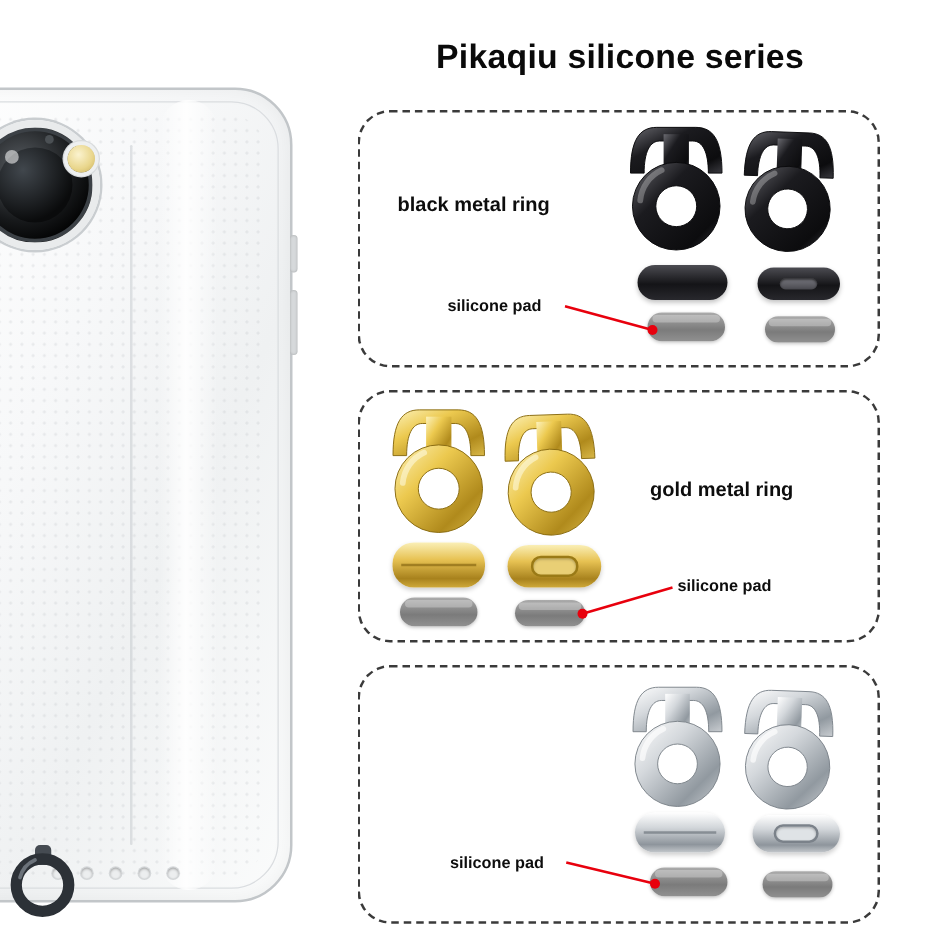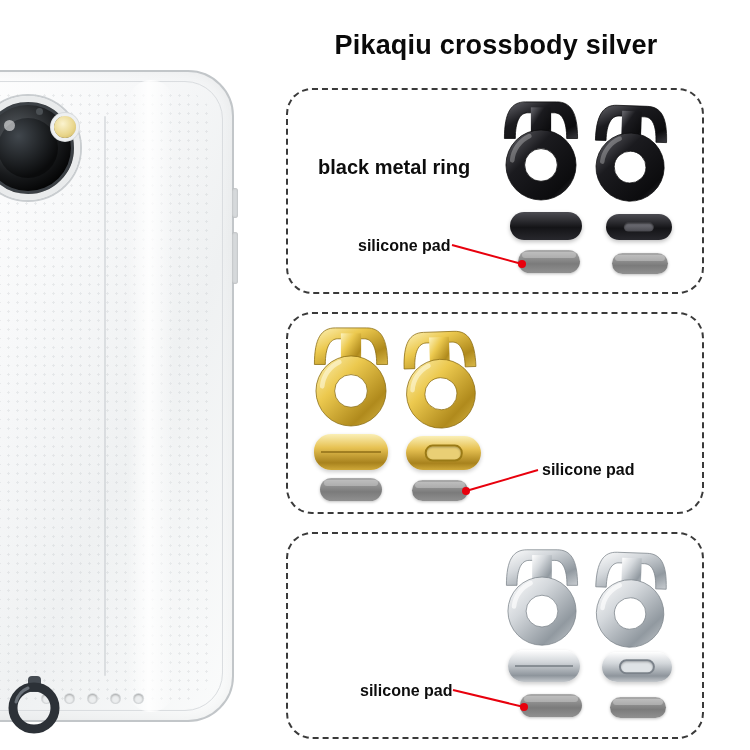--- a/index.html
+++ b/index.html
@@ -5,22 +5,22 @@
   html,body{margin:0;padding:0;background:#ffffff;}
   .stage{position:relative;width:750px;height:750px;overflow:hidden;background:#ffffff;
          font-family:"Liberation Sans","DejaVu Sans",sans-serif;}
 
   
   .title{position:absolute;left:288px;top:30px;width:416px;text-align:center;
          font-size:27px;font-weight:700;color:#0a0a0a;letter-spacing:.2px;}
 
   
   .dashed-box{position:absolute;border:2px dashed #3a3a3a;border-radius:26px;}
-  .metal-label{position:absolute;font-size:20px;font-weight:700;color:#0d0d0d;white-space:nowrap;}
-  .pad-label{position:absolute;font-size:16px;font-weight:700;color:#0d0d0d;white-space:nowrap;}
+  .metal-label{position:absolute;font-size:16px;font-weight:700;color:#0d0d0d;white-space:nowrap;}
+  .pad-label{position:absolute;font-size:13px;font-weight:700;color:#0d0d0d;white-space:nowrap;}
 
   
   .callout{position:absolute;overflow:visible;}
   .callout line{stroke:#e8000d;stroke-width:2;}
   .callout circle{fill:#e8000d;}
 
   
   .ring{position:absolute;overflow:visible;}
 
   
@@ -123,21 +123,21 @@
     <div class="hole" style="left:173px;"></div>
     <div class="hole" style="left:196px;"></div>
   </div>
 
   <svg class="dring" viewBox="0 0 56 62">
     <rect x="22" y="2" width="13" height="16" rx="4" fill="#454b52"></rect>
     <circle cx="28" cy="34" r="21" fill="none" stroke="#2c3137" stroke-width="9"></circle>
     <path d="M10,28 a21,21 0 0 1 12,-14" stroke="#6b727a" stroke-width="3" fill="none" stroke-linecap="round"></path>
   </svg>
 
-  <div class="title">Pikaqiu crossbody silver</div>
+  <div class="title">Pikaqiu silicone series</div>
 
   <div class="dashed-box" style="left:286px;top:88px;width:414px;height:202px;">
     <div class="metal-label" style="left:30px;top:66px;">black metal ring</div>
 
     <svg class="ring" style="left:214px;top:8px;width:78px;height:109px;" viewBox="0 0 100 140">
       <path d="M3,52 C3,18 12,5 30,5 L70,5 C88,5 97,18 97,52 L83,52 C83,30 77,19 67,19 L33,19 C23,19 17,30 17,52 Z" fill="url(#gradBlack)" stroke="#0a0a0c" stroke-width="1"></path>
       <rect x="37" y="12" width="26" height="40" fill="url(#gradBlack)"></rect>
       <path fill-rule="evenodd" d="M5,86 a45,45 0 1 0 90,0 a45,45 0 1 0 -90,0 Z M29,86 a21,21 0 1 0 42,0 a21,21 0 1 0 -42,0 Z" fill="url(#gradBlack)" stroke="#0a0a0c" stroke-width="1"></path>
       <path d="M13,80 a38,38 0 0 1 22,-31" fill="none" stroke="rgba(255,255,255,0.28)" stroke-width="6" stroke-linecap="round"></path>
     </svg>
@@ -168,20 +168,21 @@
       <path fill-rule="evenodd" d="M5,86 a45,45 0 1 0 90,0 a45,45 0 1 0 -90,0 Z M29,86 a21,21 0 1 0 42,0 a21,21 0 1 0 -42,0 Z" fill="url(#gradGold)" stroke="#8a6c12" stroke-width="1"></path>
       <path d="M13,80 a38,38 0 0 1 22,-31" fill="none" stroke="rgba(255,255,240,0.5)" stroke-width="6" stroke-linecap="round"></path>
     </svg>
     <svg class="ring" style="left:114px;top:14px;width:77px;height:107px;transform:rotate(-2deg);" viewBox="0 0 100 140">
       <path d="M3,52 C3,18 12,5 30,5 L70,5 C88,5 97,18 97,52 L83,52 C83,30 77,19 67,19 L33,19 C23,19 17,30 17,52 Z" fill="url(#gradGold)" stroke="#8a6c12" stroke-width="1"></path>
       <rect x="37" y="12" width="26" height="40" fill="url(#gradGold)"></rect>
       <path fill-rule="evenodd" d="M5,86 a45,45 0 1 0 90,0 a45,45 0 1 0 -90,0 Z M29,86 a21,21 0 1 0 42,0 a21,21 0 1 0 -42,0 Z" fill="url(#gradGold)" stroke="#8a6c12" stroke-width="1"></path>
       <path d="M13,80 a38,38 0 0 1 22,-31" fill="none" stroke="rgba(255,255,240,0.5)" stroke-width="6" stroke-linecap="round"></path>
     </svg>
 
+    <div class="metal-label" style="left:232px;top:70px;">gold metal ring</div>
 
     <div class="pad pad-gold has-seam" style="left:26px;top:120px;width:74px;height:36px;"></div>
     <div class="pad pad-gold has-slot" style="left:118px;top:122px;width:75px;height:34px;"></div>
 
     <div class="pad pad-gray" style="left:32px;top:164px;width:62px;height:23px;"></div>
     <div class="pad pad-gray" style="left:124px;top:166px;width:56px;height:21px;"></div>
 
     <div class="pad-label" style="left:254px;top:147px;">silicone pad</div>
     <svg class="callout" style="left:172px;top:152px;width:84px;height:30px;" viewBox="0 0 84 30">
       <line x1="78" y1="4" x2="6" y2="25"></line>

